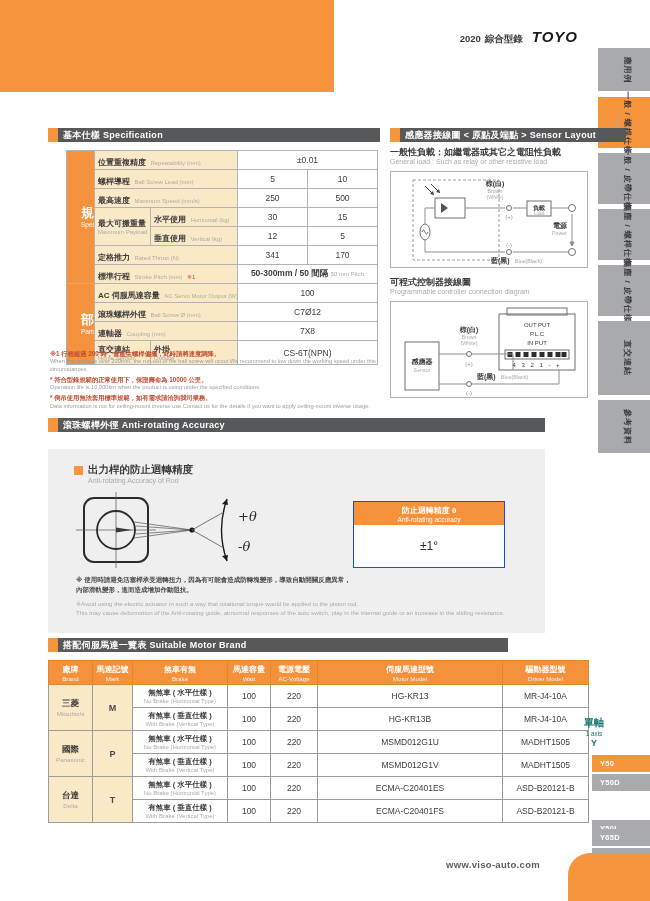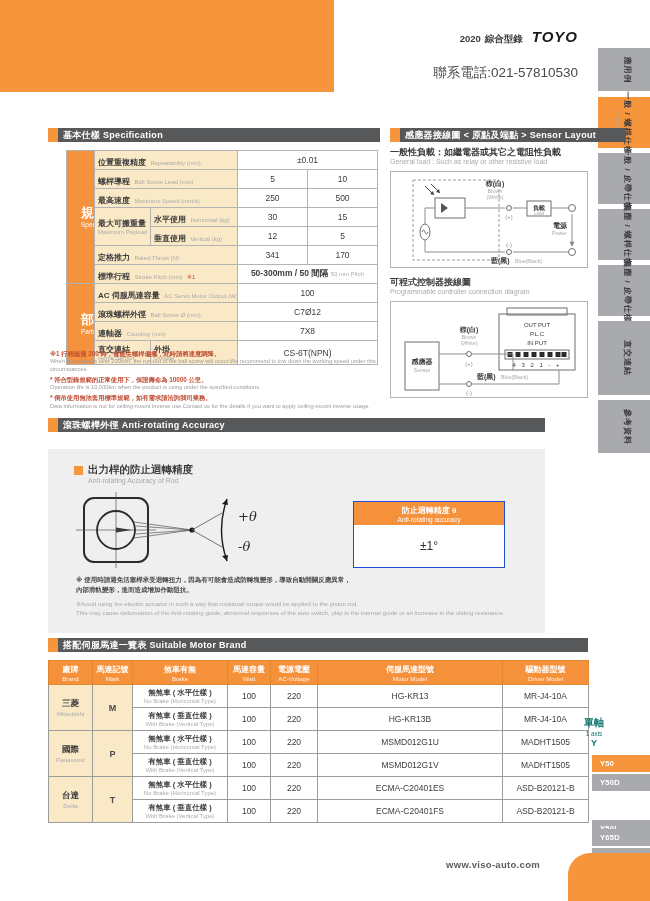--- a/index.html
+++ b/index.html
@@ -98,21 +98,20 @@
 </style>
 </head>
 <body>
 
 <div id="page">
 
   <div class="top-orange"></div>
   <div class="catalog-row">
     <span class="yr">2020</span><span class="cat">綜合型錄</span><span class="logo">TOYO</span>
   </div>
-  <div class="phone">聯系電話:021-57810530</div>
 
   <div class="side-tab" style="top:48px;height:43px;">
     <div class="rot">
         <div class="zh">應用例</div>
         <div class="en">Application</div>
       </div>
   </div>
   <div class="side-tab active" style="top:97px;height:51px;">
     <div class="rot">
         <div class="zh">一般 / 螺桿仕樣</div>
@@ -357,21 +356,21 @@
     <div class="anti-notes-zh">
       <div>※ 使用時請避免活塞桿承受迴轉扭力，因為有可能會造成防轉塊變形，導致自動開關反應異常，</div>
       <div>內部滑軌變形，進而造成增加作動阻抗。</div>
     </div>
     <div class="anti-notes-en">
       <div>※Avoid using the electric actuator in such a way that rotational torque would be applied to the piston rod.</div>
       <div>This may cause deformation of the Anti-rotating guide, abnormal responses of the auto switch, play in the internal guide or an increase in the sliding resistance.</div>
     </div>
   </div>
 
-  <div class="sec-bar" style="left:48px;top:638px;width:540px;">
+  <div class="sec-bar" style="left:48px;top:638px;width:460px;">
     <div class="sq"></div>
     <div class="t"><span>搭配伺服馬達一覽表</span> <span>Suitable Motor Brand</span></div>
   </div>
 
   <table class="motor-table">
     <colgroup>
         <col style="width:44px">
         <col style="width:40px">
         <col style="width:95px">
         <col style="width:43px">

